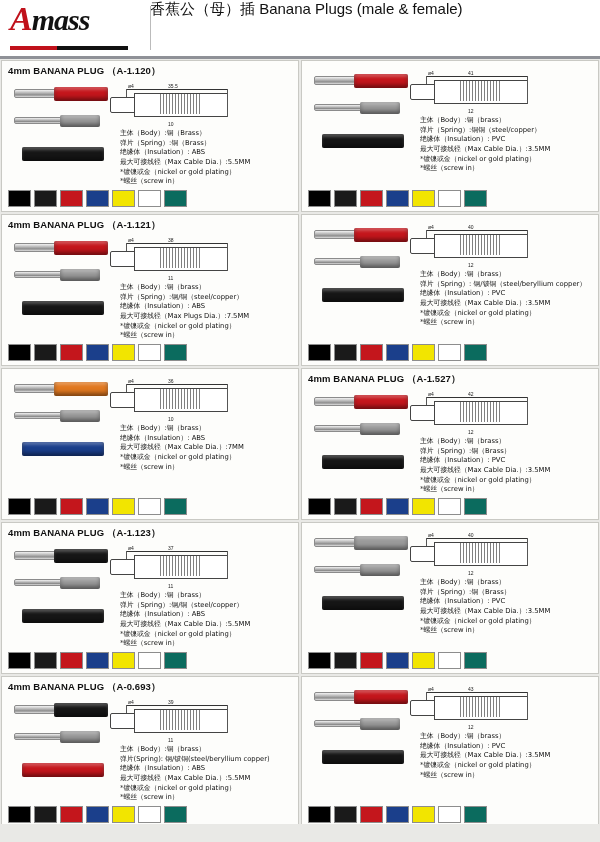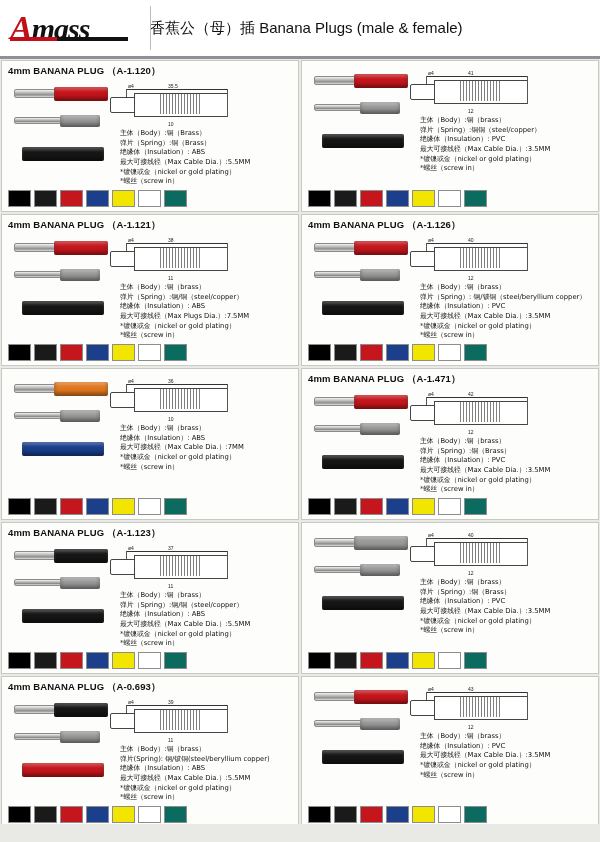--- a/index.html
+++ b/index.html
@@ -10,21 +10,21 @@
     color:#111;
     overflow:hidden;
   }
   .page{position:relative;width:600px;height:842px;box-sizing:border-box;}
 
   
   .header{
     position:relative;height:56px;
     background:#ffffff;
     border-bottom:3px solid #8f9197;
-    display:flex;align-items:center;
+    display:flex;
   }
   .logo{
     width:140px;padding-left:10px;
     font-family:"Liberation Serif", serif;
     font-weight:bold;font-style:italic;
     font-size:30px;letter-spacing:-1px;
     color:#111;
     position:relative;
   }
   .logo .red{color:#c0111b;font-size:34px;}
@@ -277,21 +277,20 @@
           <div class="sw" style="background:#000000"></div>
           <div class="sw" style="background:#1a1a1a"></div>
           <div class="sw" style="background:#c4161c"></div>
           <div class="sw" style="background:#1b3f8b"></div>
           <div class="sw" style="background:#f2e500"></div>
           <div class="sw" style="background:#ffffff"></div>
           <div class="sw" style="background:#0b6b5e"></div>
         </div>
       </div>
       <div class="cell">
-        <div class="cell-title">4mm BANANA PLUG （A-1.126）</div>
         <div class="cell-body">
           <div class="photos">
             <div class="plug" style="left:6px;top:8px;width:96px;">
               <div class="pin" style="width:40px;margin-left:0;"></div>
               <div class="body-cap tall" style="width:54px;margin-left:40px;margin-top:-11px;background:#c4161c;"></div>
             </div>
             <div class="plug" style="left:6px;top:36px;width:96px;">
               <div class="pin slim" style="width:46px;"></div>
               <div class="body-cap" style="width:40px;margin-left:46px;margin-top:-9px;background:#9a9a9a;"></div>
             </div>
@@ -367,21 +366,21 @@
           <div class="sw" style="background:#000000"></div>
           <div class="sw" style="background:#1a1a1a"></div>
           <div class="sw" style="background:#c4161c"></div>
           <div class="sw" style="background:#1b3f8b"></div>
           <div class="sw" style="background:#f2e500"></div>
           <div class="sw" style="background:#ffffff"></div>
           <div class="sw" style="background:#0b6b5e"></div>
         </div>
       </div>
       <div class="cell">
-        <div class="cell-title">4mm BANANA PLUG （A-1.471）</div>
+        <div class="cell-title">4mm BANANA PLUG （A-1.527）</div>
         <div class="cell-body">
           <div class="photos">
             <div class="plug" style="left:6px;top:8px;width:96px;">
               <div class="pin" style="width:40px;margin-left:0;"></div>
               <div class="body-cap tall" style="width:54px;margin-left:40px;margin-top:-11px;background:#c4161c;"></div>
             </div>
             <div class="plug" style="left:6px;top:36px;width:96px;">
               <div class="pin slim" style="width:46px;"></div>
               <div class="body-cap" style="width:40px;margin-left:46px;margin-top:-9px;background:#9a9a9a;"></div>
             </div>

